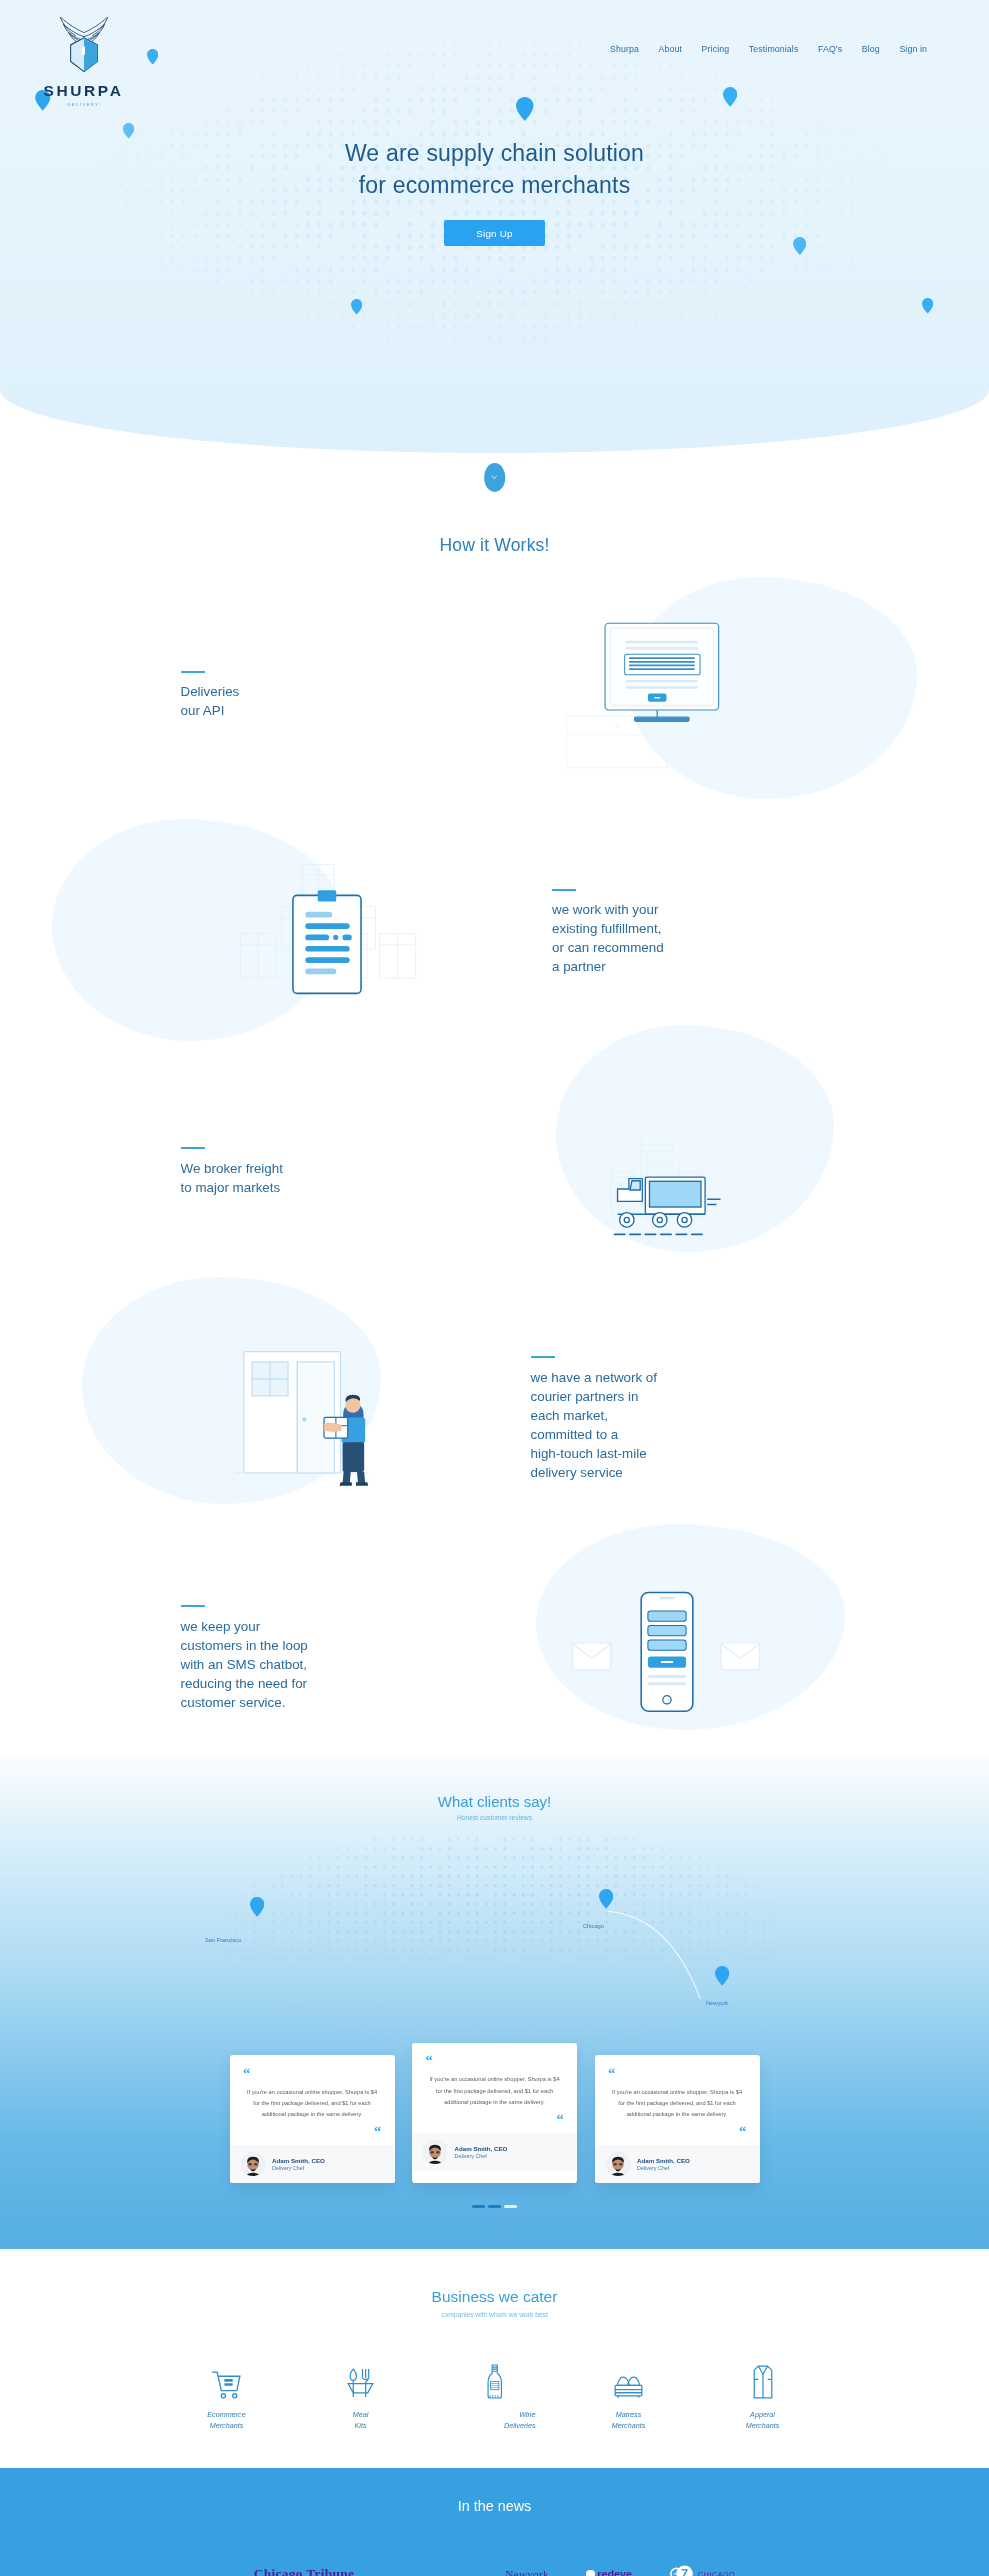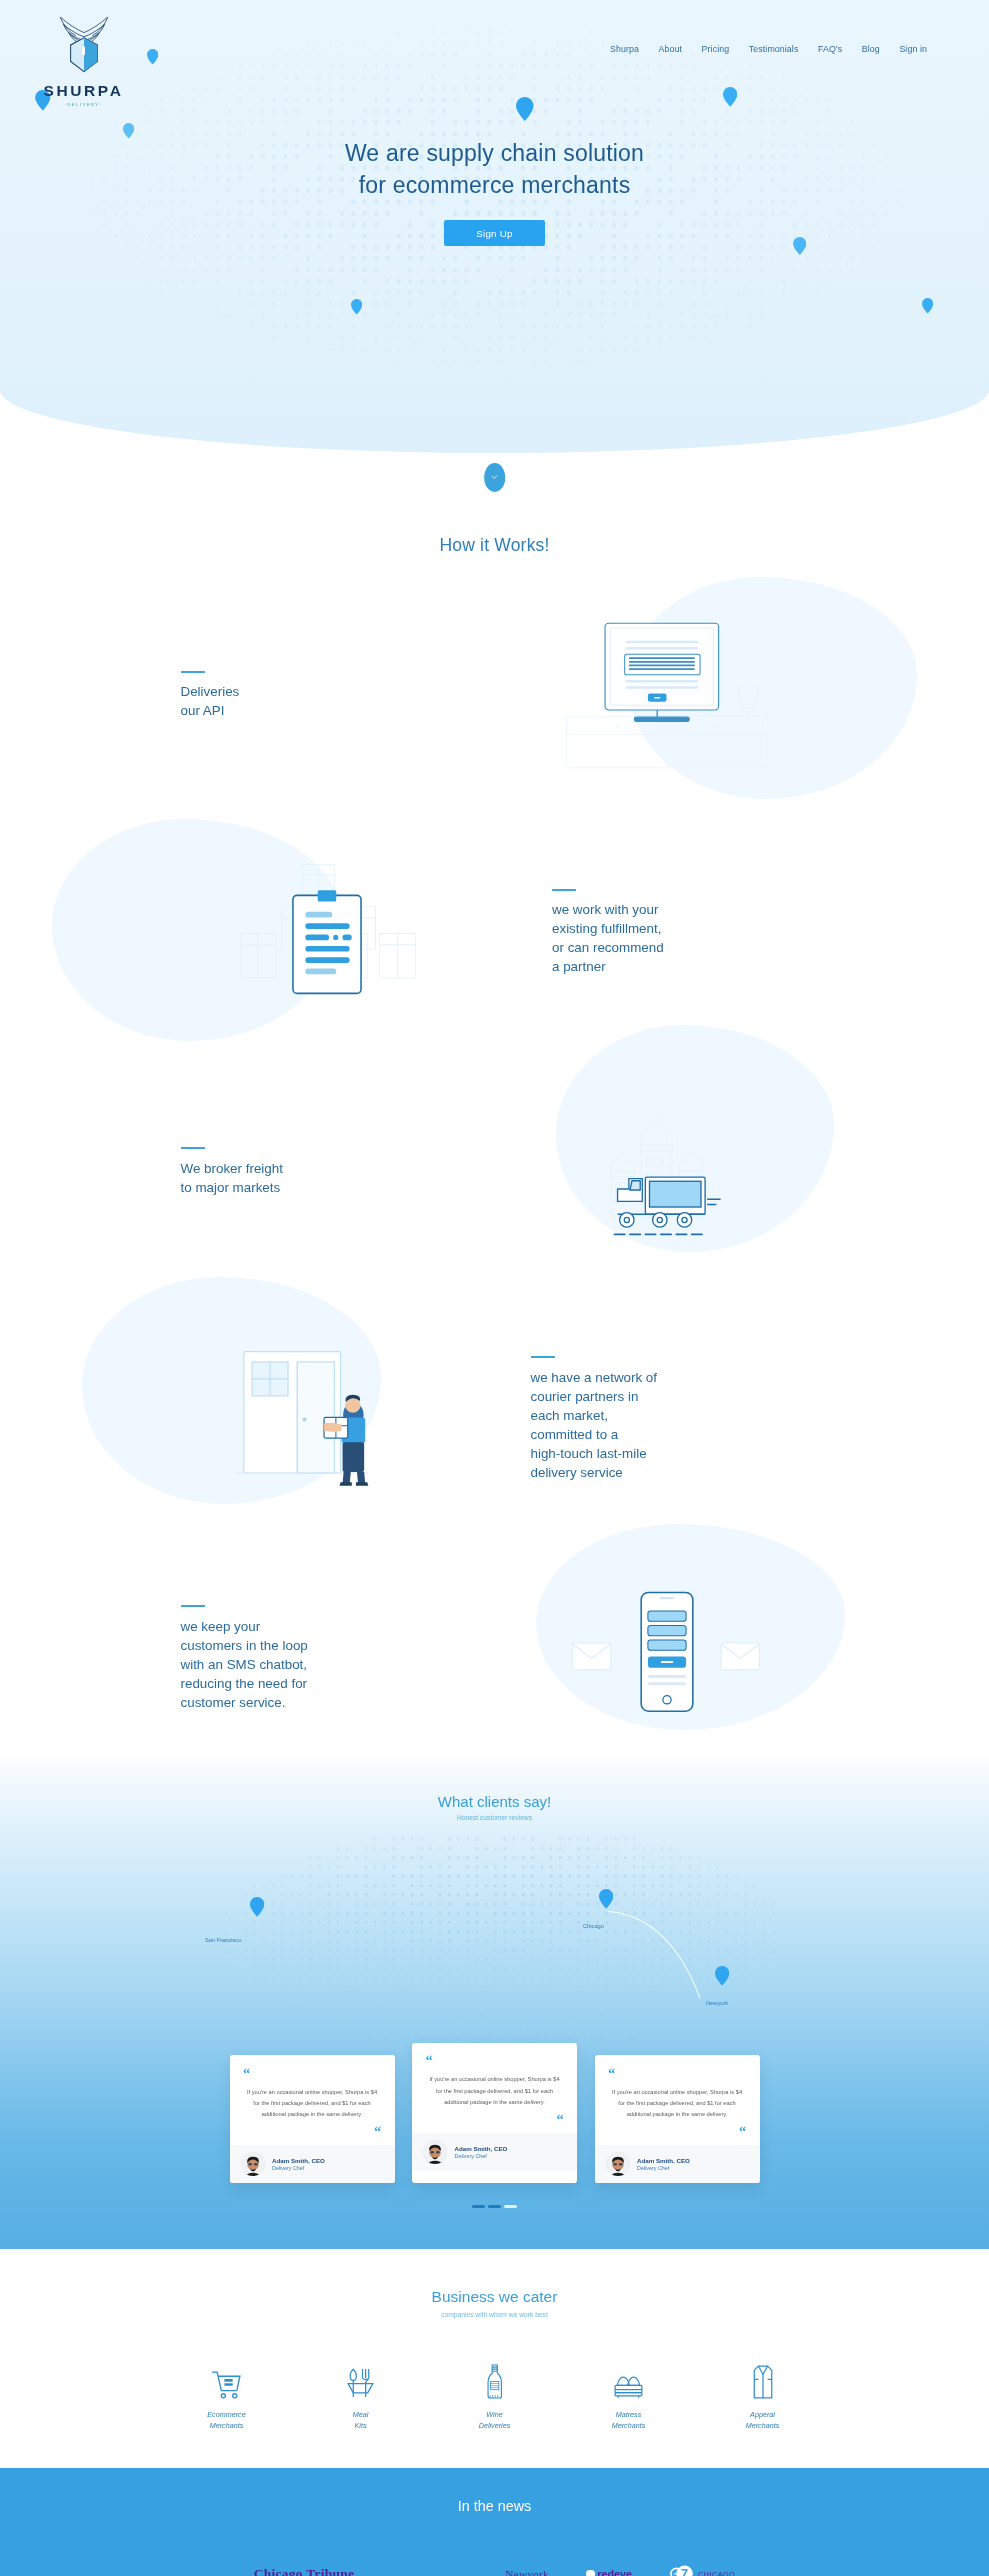--- a/index.html
+++ b/index.html
@@ -2707,21 +2707,21 @@
       <div class="cater-item">
         <div class="cater-icon">
           <svg width="17.5" height="35" viewBox="0 0 34 68" fill="none" stroke="#2f8fcc" stroke-width="2.2">
             <path d="M12 2 L22 2 L22 18 q8 6 8 18 L30 62 q0 4 -4 4 L8 66 q-4 0 -4 -4 L4 36 q0 -12 8 -18 Z"></path>
             <path d="M12 6 L22 6 M12 10 L22 10 M12 14 L22 14"></path>
             <rect x="9" y="34" width="16" height="16" stroke-width="1.6"></rect>
             <path d="M9 38 L25 38 M9 42 L25 42 M9 46 L25 46" stroke-width="1.2"></path>
             <path d="M8 60 L8 66 M13 60 L13 66 M18 60 L18 66 M23 60 L23 66" stroke-width="1.4"></path>
           </svg>
         </div>
-        <div class="cater-label" style="white-space:pre-line;">Wine
+        <div class="cater-label" style="white-space:pre-line;text-align:right;">Wine
 Deliveries</div>
       </div>
 
       <div class="cater-item">
         <div class="cater-icon">
           <svg width="33" height="25" viewBox="0 0 64 48" fill="none" stroke="#2f8fcc" stroke-width="2.4">
             <path d="M10 22 q4 -16 12 -16 q8 0 12 16z"></path>
             <path d="M30 22 q4 -16 12 -16 q8 0 12 16z"></path>
             <rect x="6" y="22" width="52" height="14" rx="2"></rect>
             <path d="M6 30 L58 30"></path>

